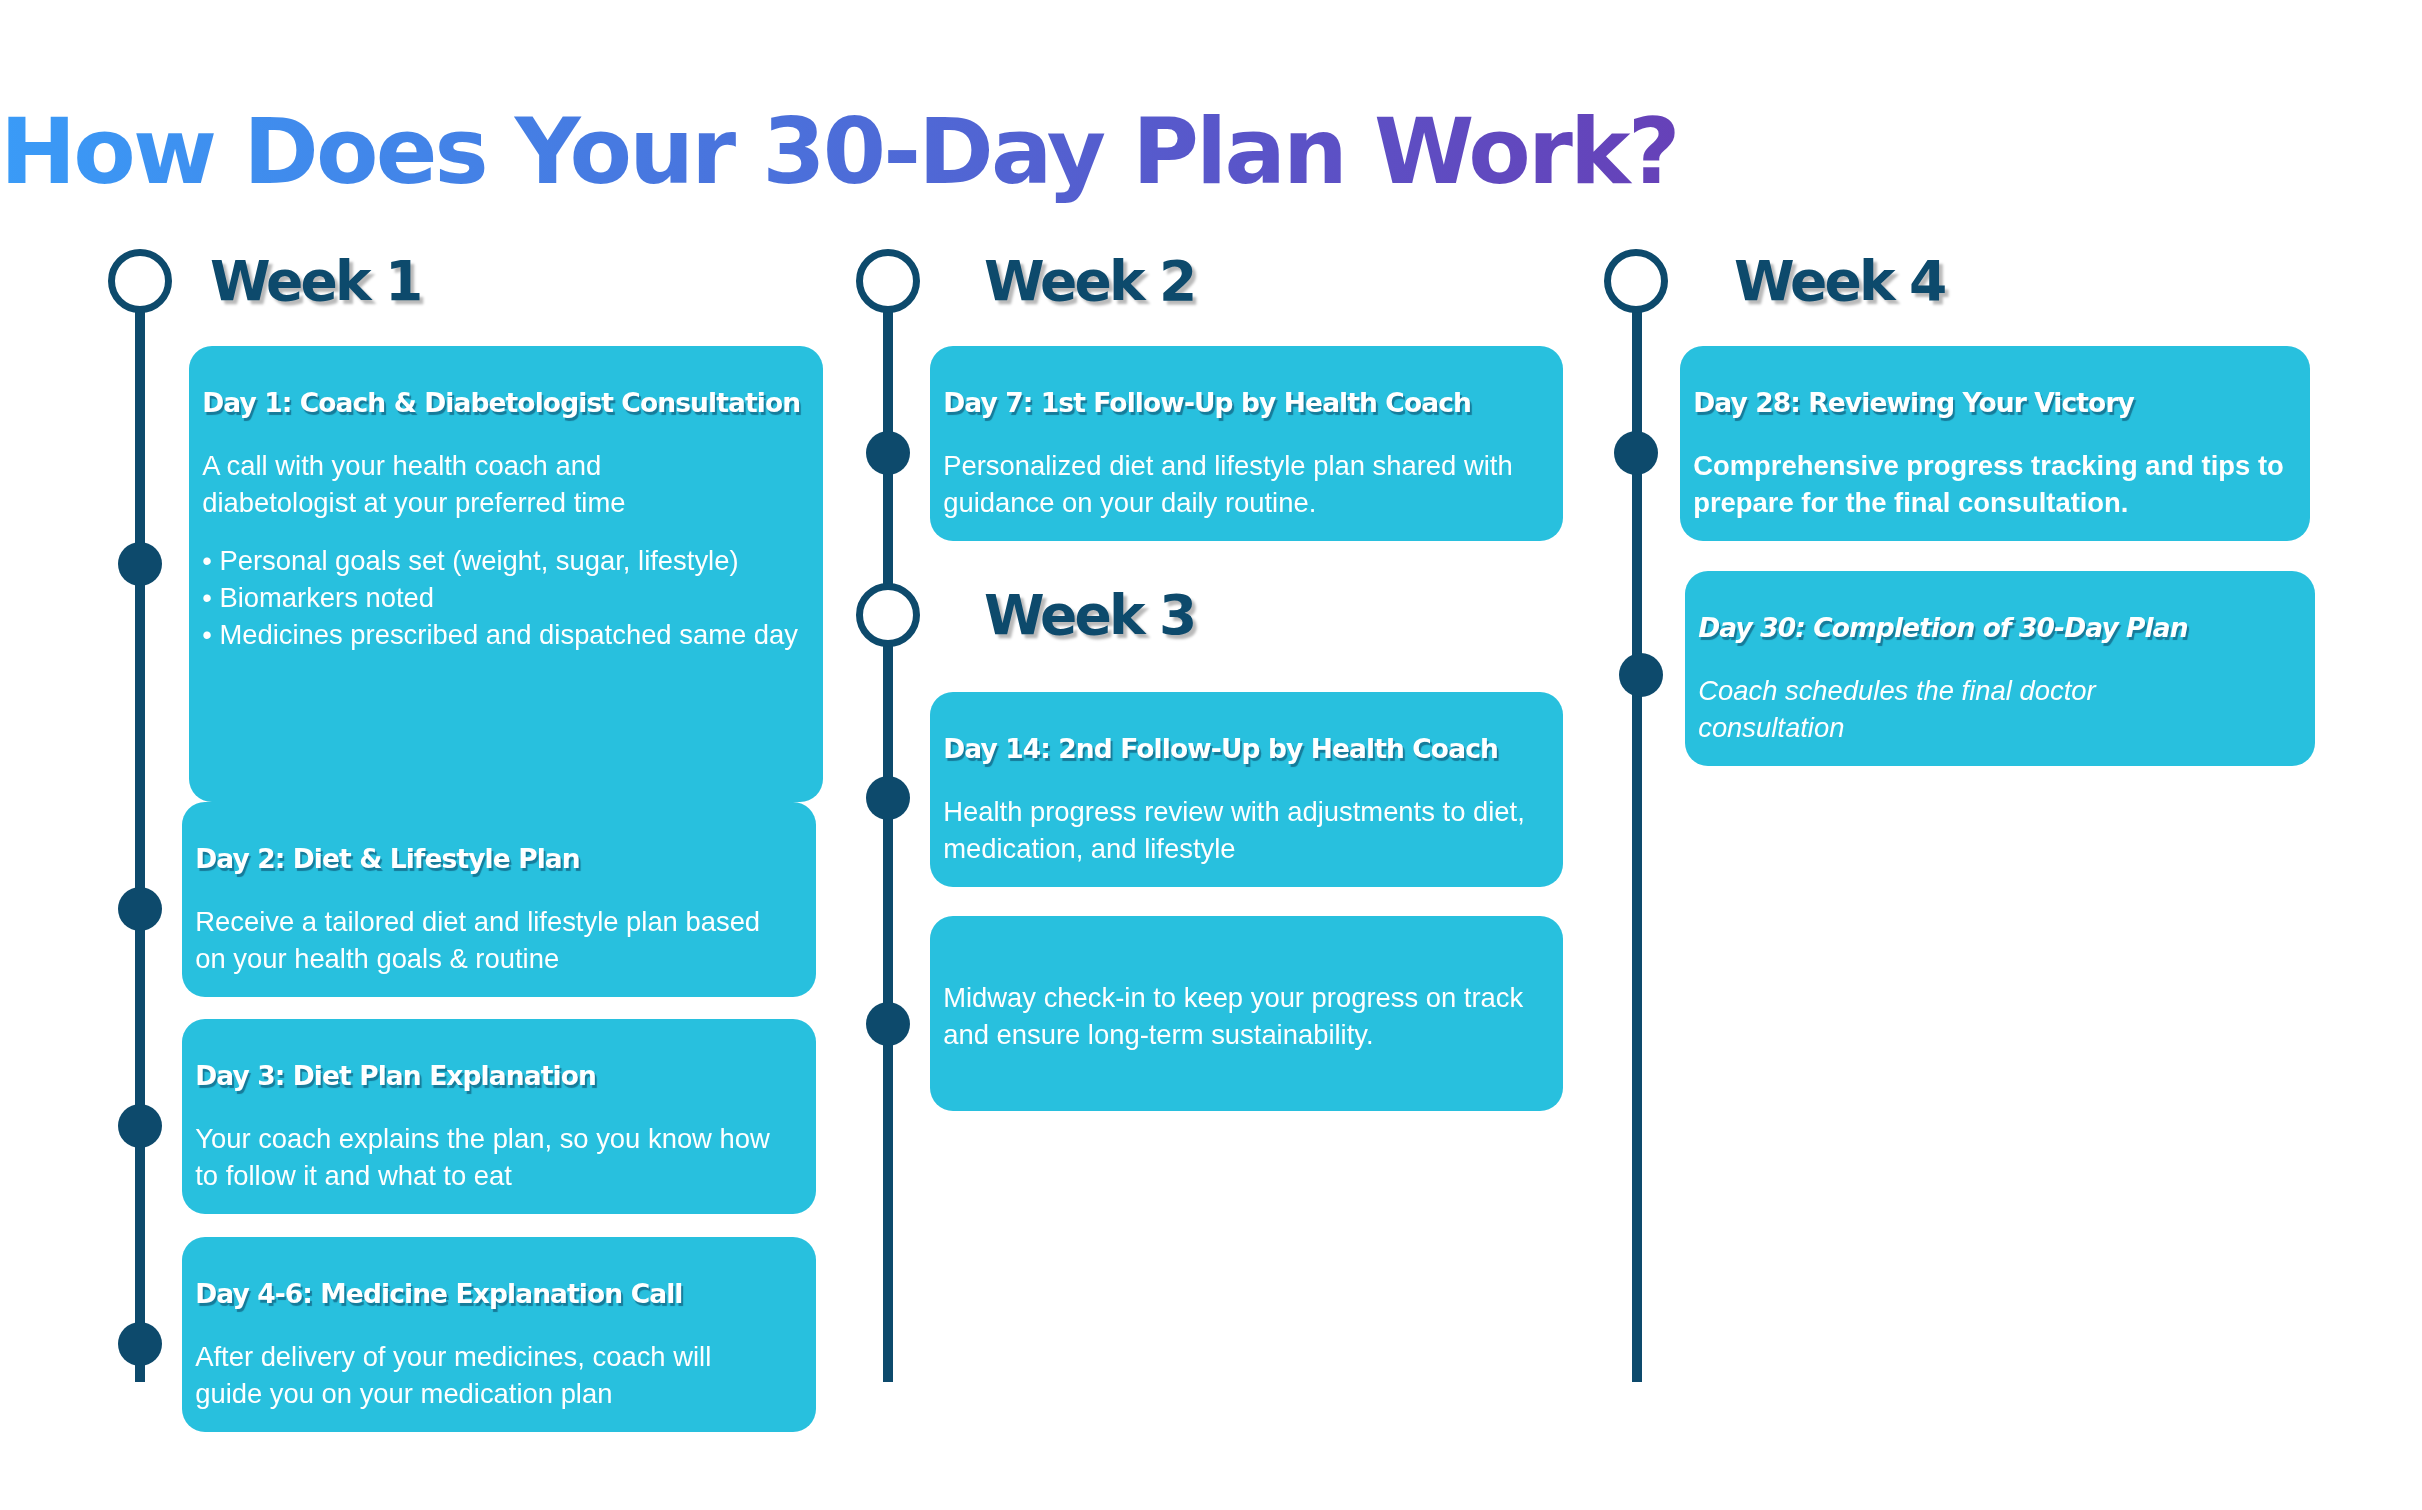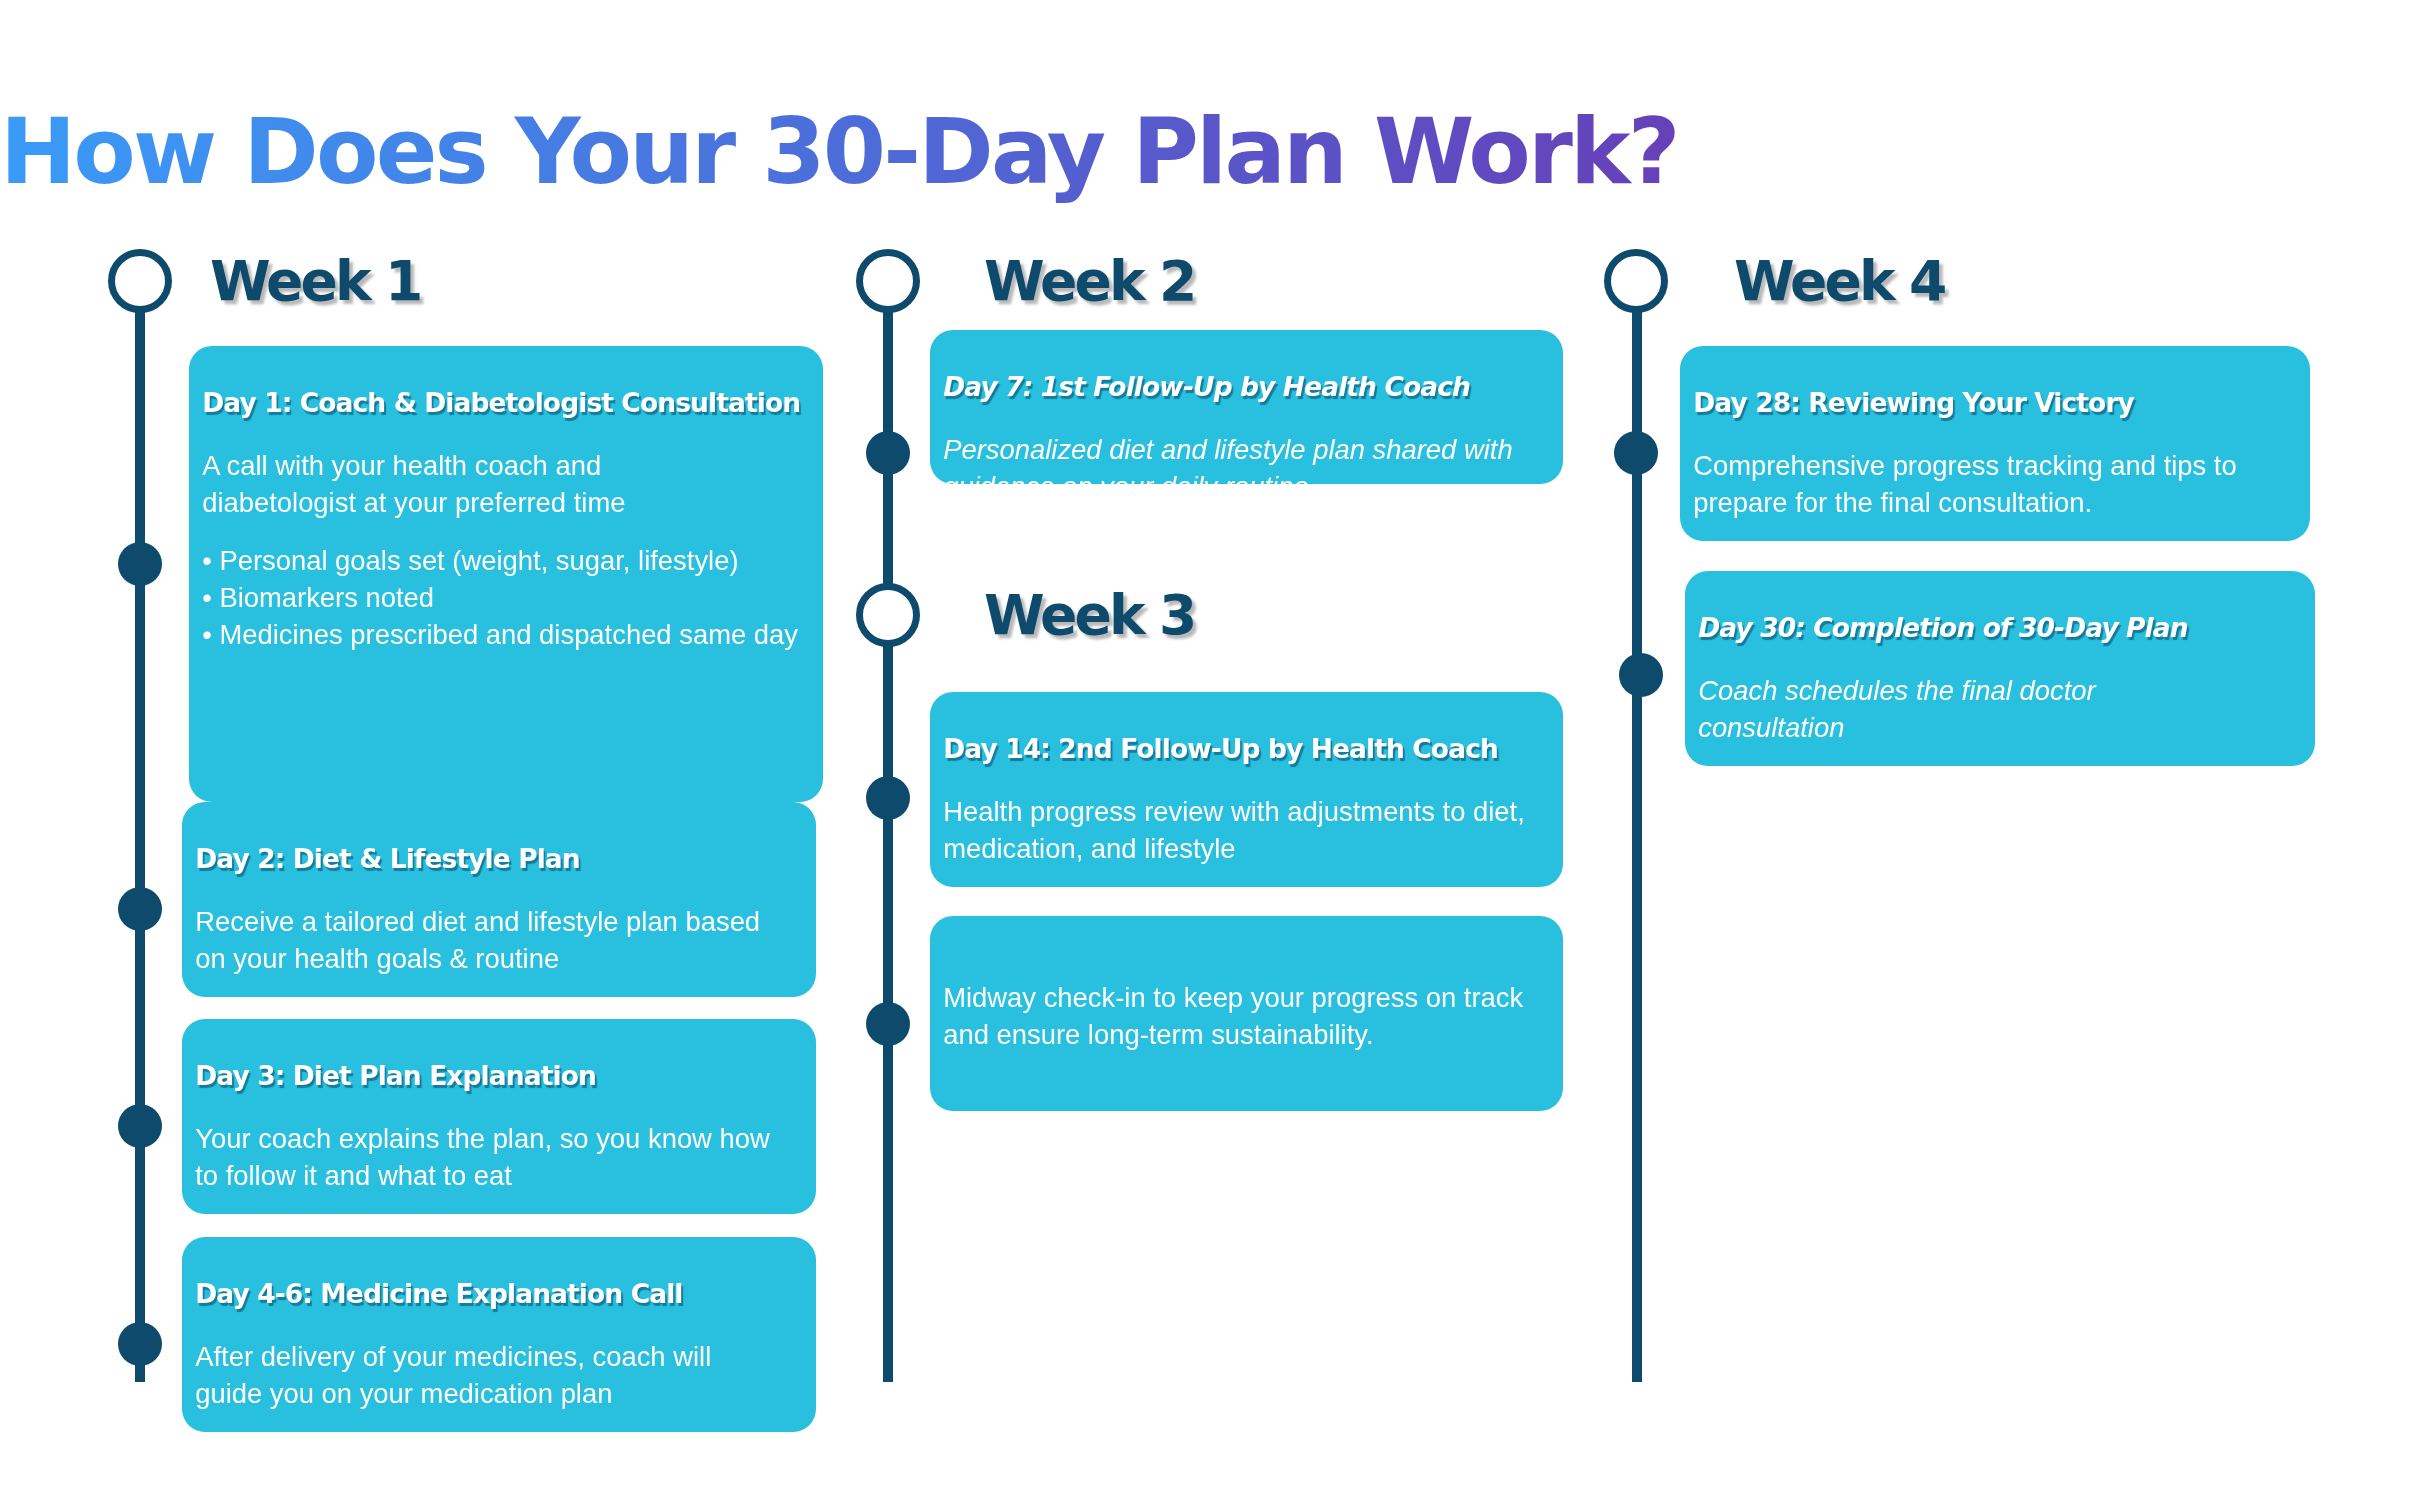--- a/index.html
+++ b/index.html
@@ -81,21 +81,21 @@
 <div class="card" style="left:182px; top:1237px; width:634px; height:195px;">
   <div class="card-title">Day 4-6: Medicine Explanation Call</div>
   <div class="card-body" style="width:587px;">After delivery of your medicines, coach will guide you on your medication plan</div>
 </div>
 
 <div class="vline" style="left:883px; top:281px; height:1101px;"></div>
 <div class="ring" style="left:856px; top:249px;"></div>
 <div class="week" style="left:984px; top:248px;">Week 2</div>
 
 <div class="dot" style="left:866px; top:431px;"></div>
-<div class="card" style="left:930px; top:330px; width:633px; height:154px;font-style:italic;">
+<div class="card" style="left:930px; top:346px; width:633px; height:195px;">
   <div class="card-title">Day 7: 1st Follow-Up by Health Coach</div>
   <div class="card-body" style="width:587px;">Personalized diet and lifestyle plan shared with guidance on your daily routine.</div>
 </div>
 
 <div class="ring" style="left:856px; top:583px;"></div>
 <div class="week" style="left:984px; top:582px;">Week 3</div>
 
 <div class="dot" style="left:866px; top:776px;"></div>
 <div class="card" style="left:930px; top:692px; width:633px; height:195px;">
   <div class="card-title">Day 14: 2nd Follow-Up by Health Coach</div>
@@ -107,21 +107,21 @@
   <div class="card-body" style="width:596px;">Midway check-in to keep your progress on track and ensure long-term sustainability.</div>
 </div>
 
 <div class="vline" style="left:1632px; top:281px; height:1101px;"></div>
 <div class="ring" style="left:1604px; top:249px;"></div>
 <div class="week" style="left:1734px; top:248px;">Week 4</div>
 
 <div class="dot" style="left:1614px; top:431px;"></div>
 <div class="card" style="left:1680px; top:346px; width:630px; height:195px;">
   <div class="card-title">Day 28: Reviewing Your Victory</div>
-  <div class="card-body" style="width:606px;">Comprehensive progress tracking and tips to prepare for the final consultation.</div>
+  <div class="card-body" style="width:606px;font-weight:bold;">Comprehensive progress tracking and tips to prepare for the final consultation.</div>
 </div>
 
 <div class="dot" style="left:1619px; top:653px;"></div>
 <div class="card" style="left:1685px; top:571px; width:630px; height:195px;font-style:italic;">
   <div class="card-title">Day 30: Completion of 30-Day Plan</div>
   <div class="card-body" style="width:492px;">Coach schedules the final doctor consultation</div>
 </div>
 
 
 </body></html>

